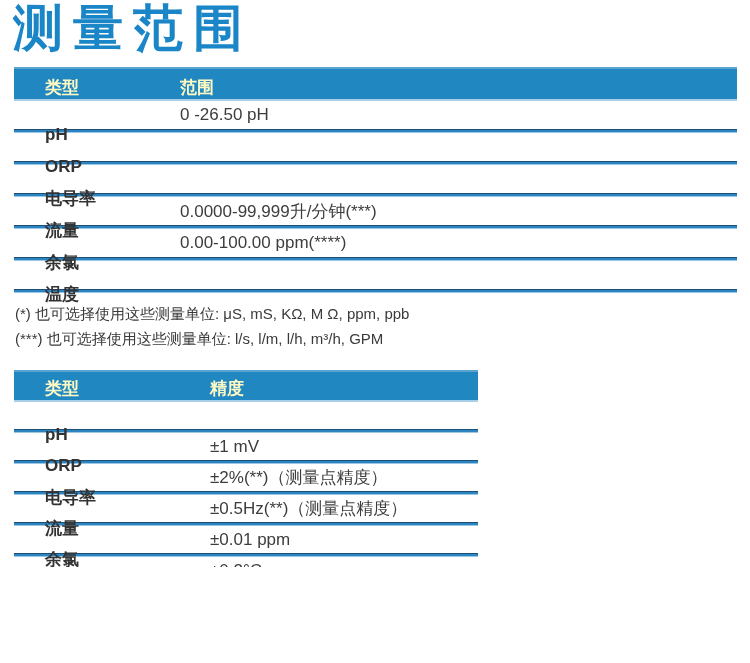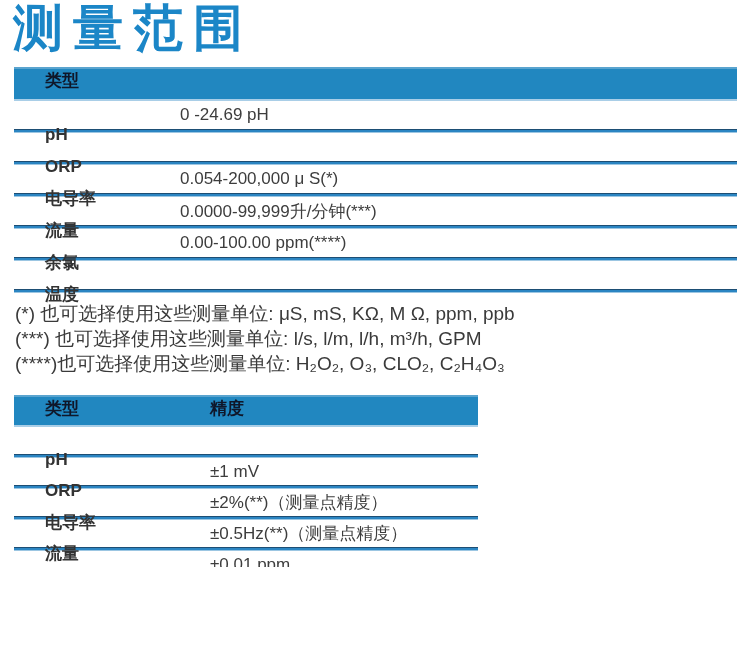--- a/index.html
+++ b/index.html
@@ -11,25 +11,25 @@
   }
   .title {
     margin:2px 0 0 13px;
     font-size:50px; line-height:52px; font-weight:bold;
     color:#1b86c7; letter-spacing:10px; white-space:nowrap;
   }
   .tbl { margin-left:14px; }
   .tbl.range    { margin-top:13px; width:723px; }
   .tbl.accuracy { margin-top:19px; width:464px; }
   .thead {
-    display:flex; align-items:flex-start;
+    display:flex; align-items:flex-end;
     background:#2187c0;
     border-top:2px solid #5aa4cf;
     border-bottom:2px solid #a9cee7;
-    color:#0f172a; font-weight:bold; font-size:17px;
+    color:#fef9c3; font-weight:bold; font-size:17px;
   }
   .tbl.range    .thead { height:34px; }
   .tbl.accuracy .thead { height:32px; }
   .c1 { width:166px; padding-left:31px; flex-shrink:0; }
   .tbl.accuracy .c1 { width:196px; }
   .c2 { flex:1; padding-right:4px; white-space:nowrap; }
   .row {
     display:flex; align-items:center;
     font-size:17px; color:#3d3d3d;
   }
@@ -38,49 +38,49 @@
   .row .c1 { font-weight:bold; color:#333333;margin-top:39px; }
   .rule {
     height:4px;
     background:linear-gradient(to bottom,
       #1d4e74 0, #1d4e74 1px,
       #2b85c2 1px, #2b85c2 3px,
       #9cc6e2 3px, #9cc6e2 4px);
   }
   .footnotes { margin:8px 0 0 15px; }
   .fn {
-    font-size:19px; line-height:25px; color:#3a3a3a; white-space:nowrap;
+    font-size:15px; line-height:25px; color:#3a3a3a; white-space:nowrap;
   }
 </style>
 </head>
 <body>
 
 <div class="page">
 
   <div class="title">测量范围</div>
 
   <div class="tbl range">
     <div class="thead">
       <div class="c1">类型</div>
+      <div class="c2">范围</div>
     </div>
 
     <div class="row">
       <div class="c1">pH</div>
-      <div class="c2">0 -24.69 pH</div>
+      <div class="c2">0 -26.50 pH</div>
     </div>
     <div class="rule"></div>
 
     <div class="row">
       <div class="c1">ORP</div>
     </div>
     <div class="rule"></div>
 
     <div class="row">
       <div class="c1">电导率</div>
-      <div class="c2">0.054-200,000 μ S(*)</div>
     </div>
     <div class="rule"></div>
 
     <div class="row">
       <div class="c1">流量</div>
       <div class="c2">0.0000-99,999升/分钟(***)</div>
     </div>
     <div class="rule"></div>
 
     <div class="row">
@@ -91,21 +91,20 @@
 
     <div class="row">
       <div class="c1">温度</div>
     </div>
     <div class="rule"></div>
   </div>
 
   <div class="footnotes">
     <div class="fn">(*) 也可选择使用这些测量单位: μS, mS, KΩ, M Ω, ppm, ppb</div>
     <div class="fn">(***) 也可选择使用这些测量单位: l/s, l/m, l/h, m³/h, GPM</div>
-    <div class="fn">(****)也可选择使用这些测量单位: H₂O₂, O₃, CLO₂, C₂H₄O₃</div>
   </div>
 
   <div class="tbl accuracy">
     <div class="thead">
       <div class="c1">类型</div>
       <div class="c2">精度</div>
     </div>
 
     <div class="row">
       <div class="c1">pH</div>

